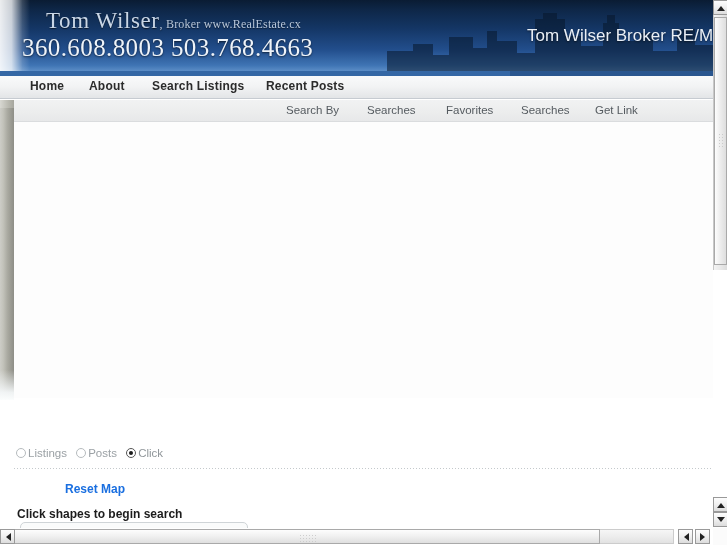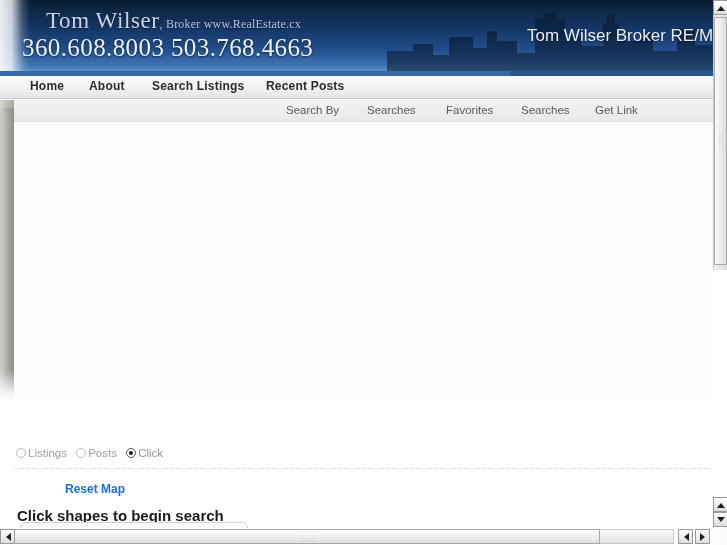--- a/index.html
+++ b/index.html
@@ -219,21 +219,21 @@
     font-size: 12px;
     font-weight: bold;
     color: #1a6fe0;
     cursor: pointer;
     white-space: nowrap;
     padding-left: 48px;
   }
   .hint-text {
     position: absolute;
     left: 17px; top: 107px;
-    font-size: 15px;
+    font-size: 12px;
     font-weight: bold;
     color: #1c1c1c;
     white-space: nowrap;
   }
   .search-box {
     position: absolute;
     left: 20px; top: 122px;
     width: 228px; height: 20px;
     background: #fafbfb;
     border: 1px solid #cfd4d7;

